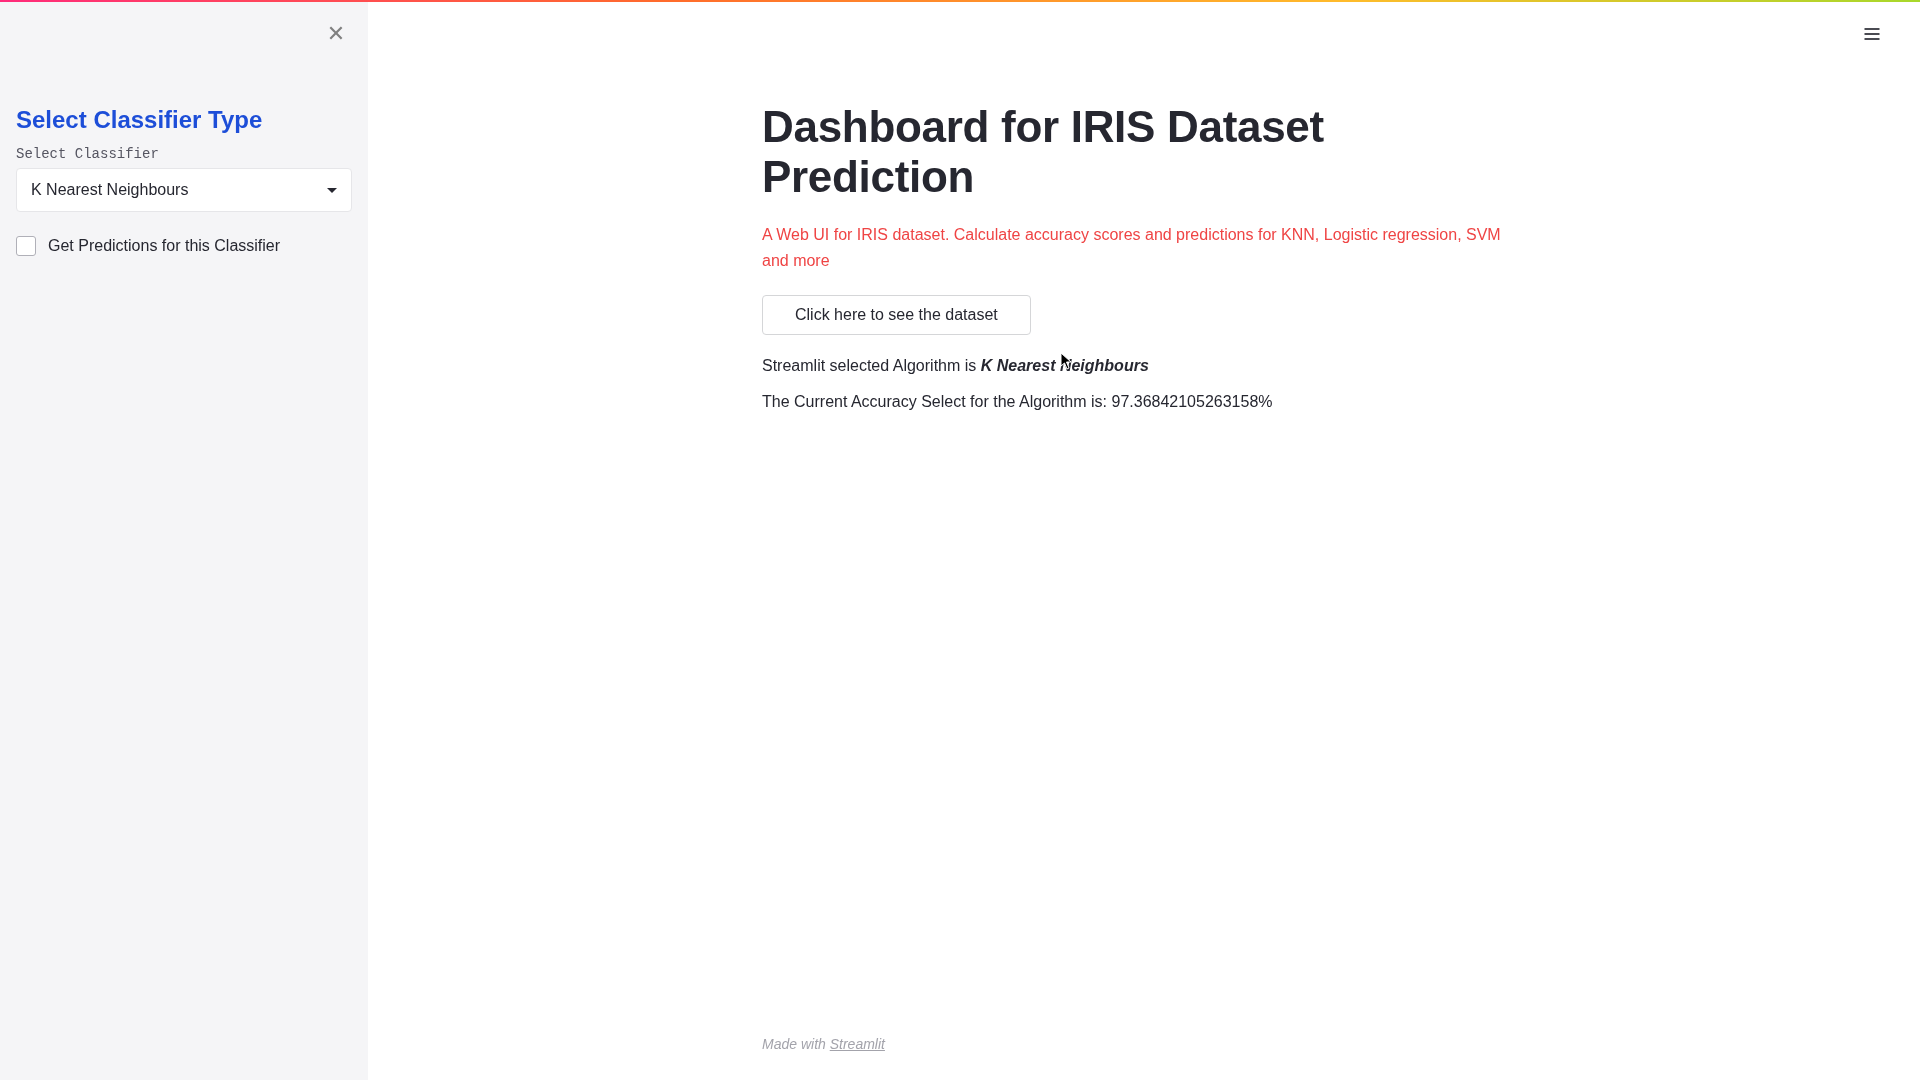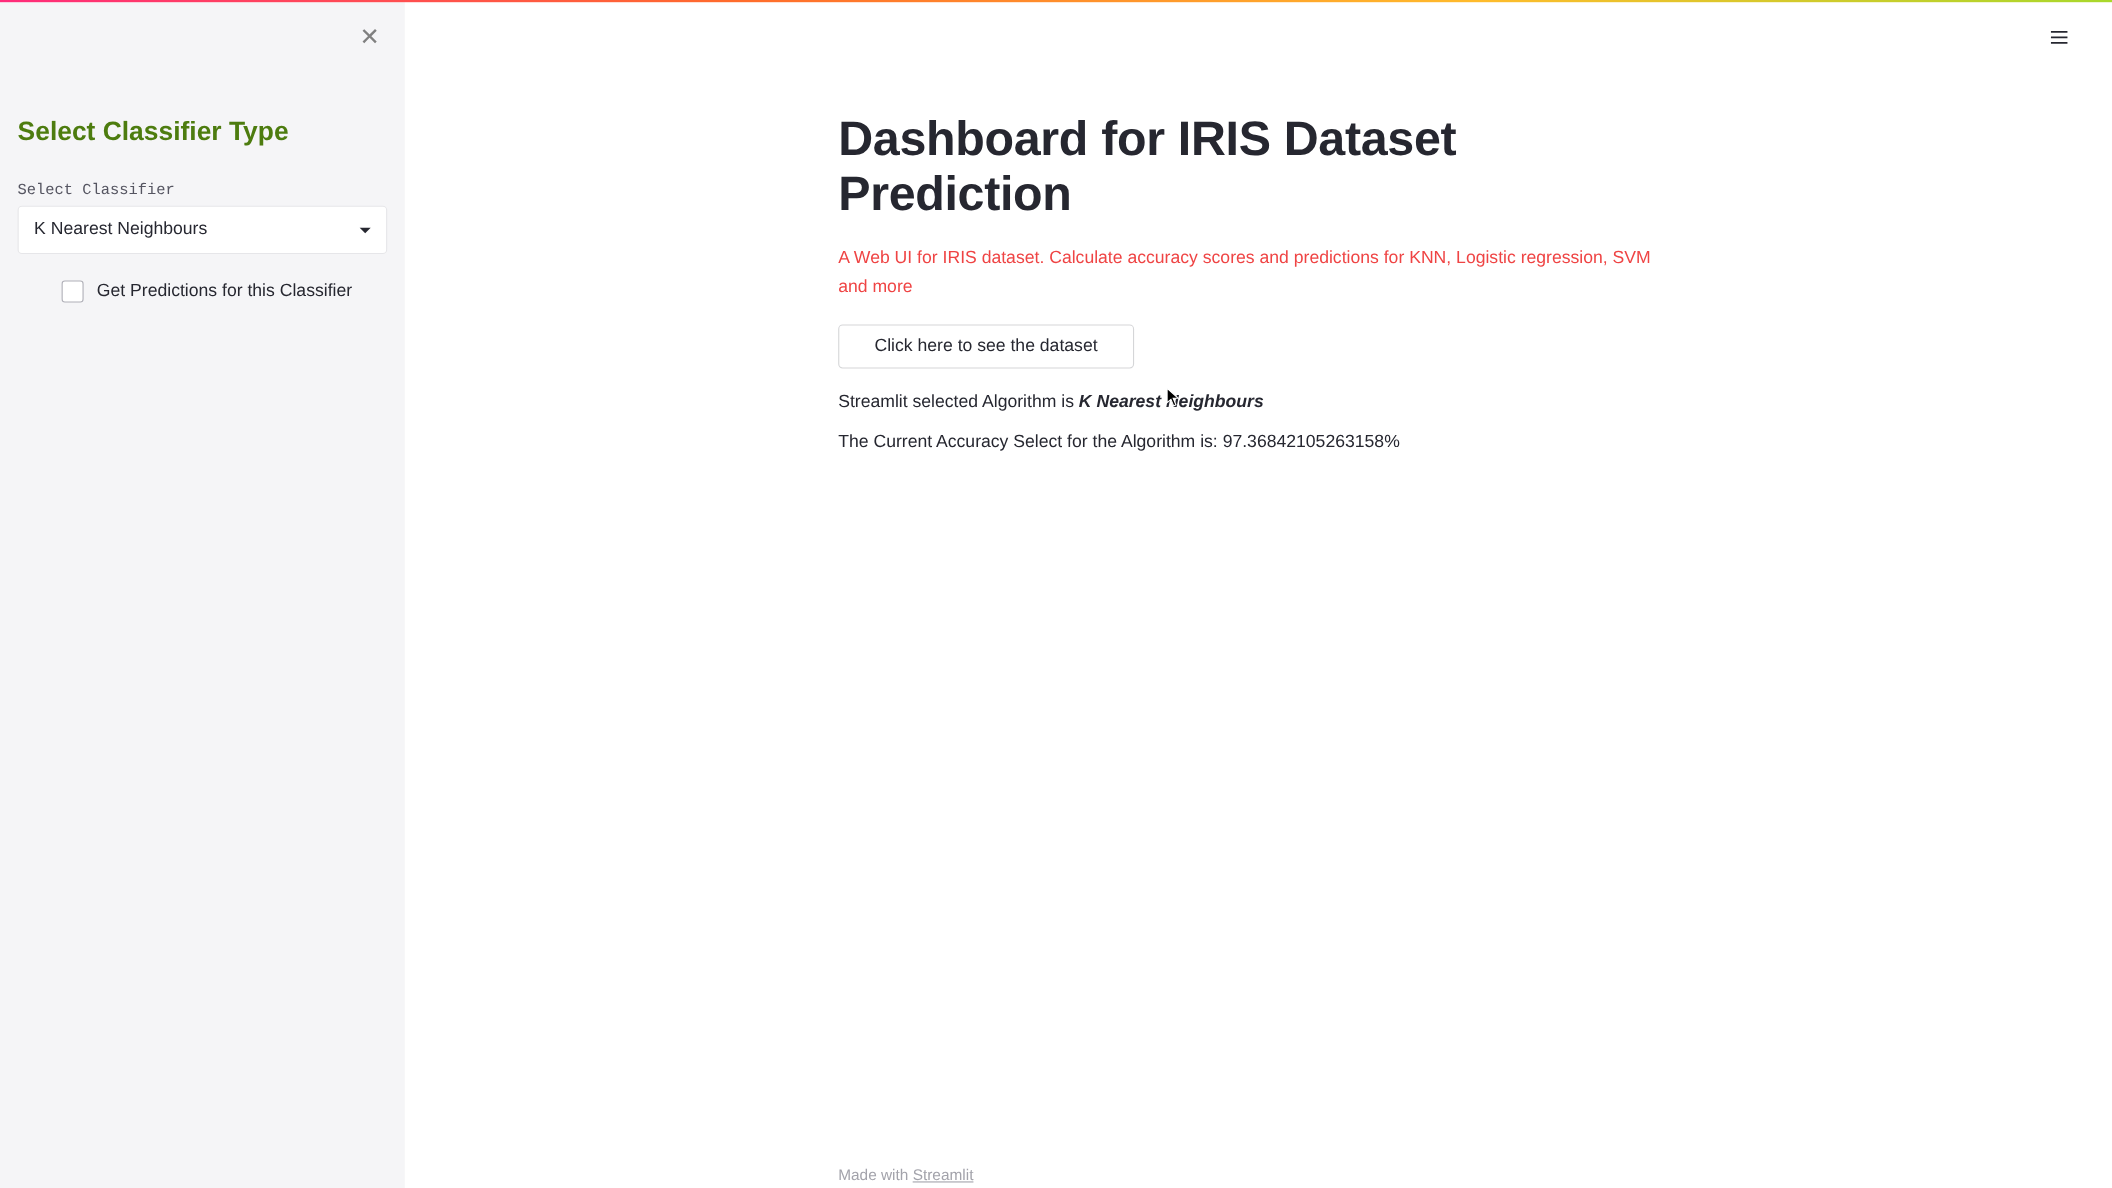--- a/index.html
+++ b/index.html
@@ -44,23 +44,23 @@
       align-items: center;
       justify-content: center;
       cursor: pointer;
       color: #808080;
       font-size: 22px;
       line-height: 1;
     }
     .sidebar-header {
       font-size: 24px;
       font-weight: 700;
-      color: #4d7c0f;
+      color: #1d4ed8;
       margin-top: 88px;
-      margin-bottom: 31px;
+      margin-bottom: 12px;
     }
     .select-label {
       font-size: 14px;
       color: #555561;
       margin-bottom: 6px;
       font-family: Liberation Mono, monospace;
     }
     .select-box {
       background: #ffffff;
       border: 1px solid #e6e6e9;
@@ -79,21 +79,20 @@
       height: 0;
       border-left: 5px solid transparent;
       border-right: 5px solid transparent;
       border-top: 5px solid #262730;
     }
     .checkbox-row {
       display: flex;
       align-items: center;
       gap: 12px;
       cursor: pointer;
-      margin-left: 40px;
     }
     .checkbox-box {
       width: 20px;
       height: 20px;
       border: 1px solid #b0b0b8;
       border-radius: 3px;
       background: #ffffff;
       flex-shrink: 0;
     }
     .checkbox-label {
@@ -164,24 +163,25 @@
     .algo-name {
       font-weight: 700;
       font-style: italic;
     }
     .accuracy-line {
       font-size: 16px;
       color: #262730;
     }
     .footer {
       position: absolute;
-      bottom: 4px;
+      bottom: 28px;
       left: 394px;
       font-size: 14px;
       color: #a3a3ab;
+      font-style: italic;
     }
     .footer a {
       color: #a3a3ab;
       text-decoration: underline;
     }
     .cursor {
       position: absolute;
       top: 352px;
       left: 1060px;
       width: 14px;

